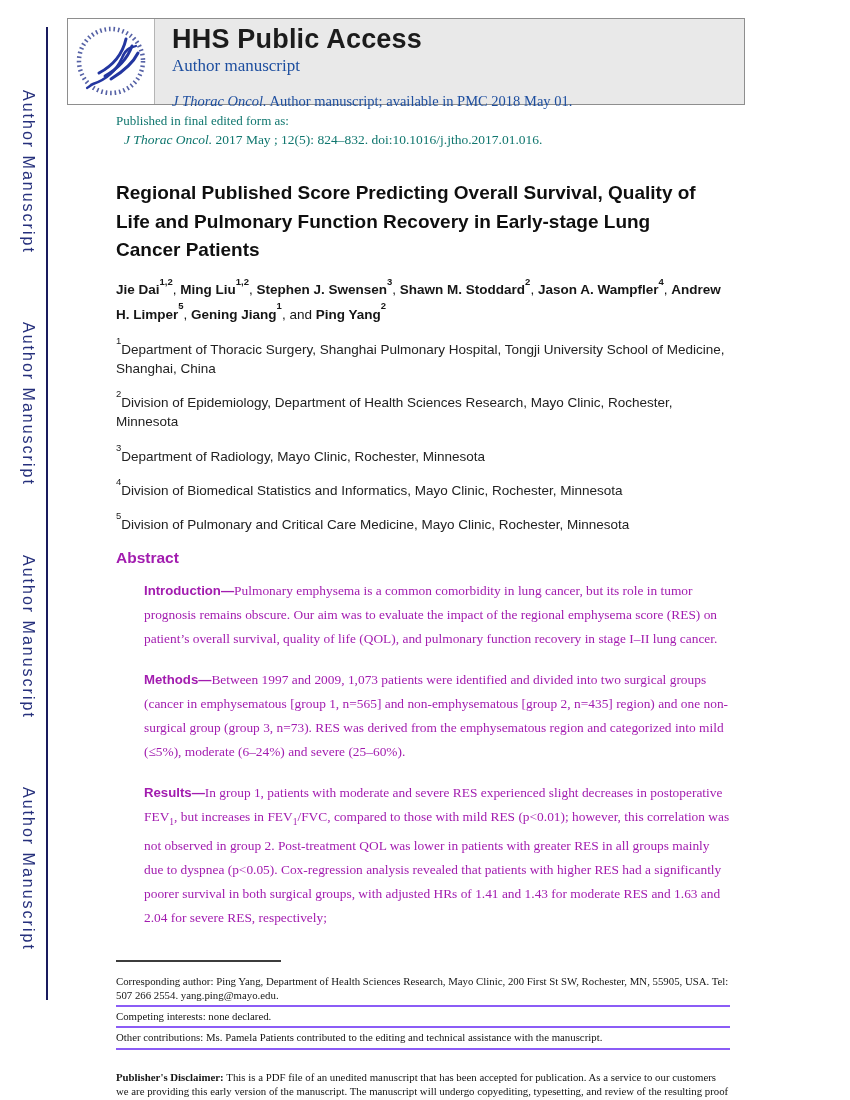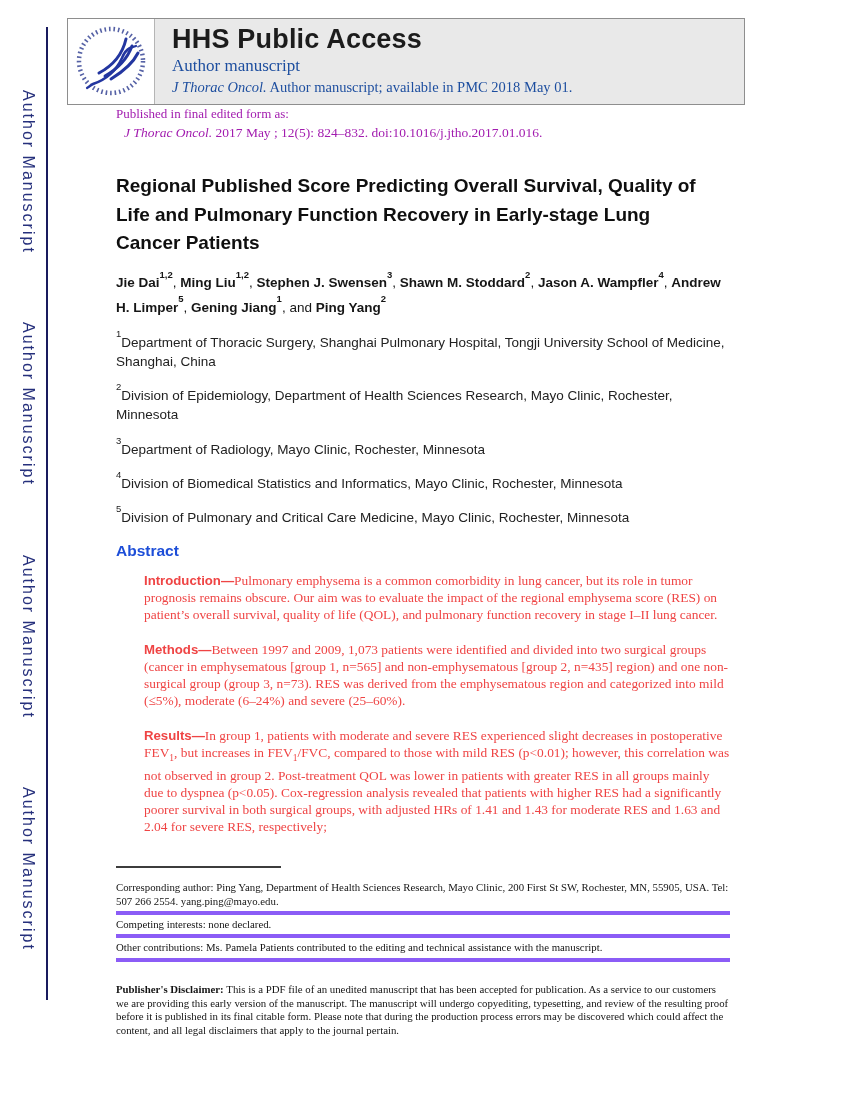--- a/index.html
+++ b/index.html
@@ -37,25 +37,25 @@
     display:flex; align-items:center; justify-content:center;
   }
   .banner-text { padding:5px 0 0 17px; }
   .banner-title {
     font-family:"Liberation Sans", sans-serif; font-weight:bold;
     font-size:27px; line-height:30px; color:#1c1c1c; letter-spacing:0.2px;
   }
   .banner-sub {
     font-size:17px; line-height:19px; color:#1d4e9f; margin-top:2px;
   }
-  .banner-cite { font-size:14.5px; line-height:17px; color:#1d4e9f; margin-top:4px; }
+  .banner-cite { font-size:14.5px; line-height:17px; color:#1d4e9f; margin-top:18px; }
   .banner-cite .jrnl { font-style:italic; }
 
   
-  .pubinfo { margin:0 0 0 49px; font-size:13px; line-height:17px; color:#a21caf; }
+  .pubinfo { margin:7px 0 0 49px; font-size:13px; line-height:17px; color:#0f766e; }
   .pubinfo .line2 { margin-left:8px; margin-top:2px; font-size:13.5px; }
   .pubinfo .jrnl { font-style:italic; }
 
   
   .article-title {
     margin:31px 0 0 49px; max-width:600px;
     font-family:"Liberation Sans", sans-serif; font-weight:bold;
     font-size:19px; line-height:28.5px; color:#0f0f0f;
   }
   .authors {
@@ -69,36 +69,36 @@
     margin:10px 0 0 49px; width:614px;
     font-family:"Liberation Sans", sans-serif;
     font-size:13.5px; line-height:19.5px; color:#222;
   }
   .affil sup { font-size:9.5px; position:relative; top:-4px; }
 
   
   .abstract-h {
     margin:15px 0 0 49px;
     font-family:"Liberation Sans", sans-serif; font-weight:bold;
-    font-size:15.5px; color:#1d4ed8;
+    font-size:15.5px; color:#a21caf;
   }
   .abs-p {
     margin:12.5px 0 0 77px; width:586px;
-    font-size:13.4px; line-height:17px; color:#ef4444;
+    font-size:13.4px; line-height:24px; color:#a21caf;
   }
   .abs-p .runin {
     font-family:"Liberation Sans", sans-serif; font-weight:bold; font-size:13.2px;
   }
   .abs-p sub { font-size:9.5px; }
 
   
   .footnotes { margin:25px 0 0 49px; width:614px; font-size:10.8px; line-height:13.8px; color:#141414; }
   .fn-rule { width:165px; height:2px; background:#3c3c3c; margin-bottom:11px; }
   .fn { padding:2.5px 0; }
-  .fn + .fn, .disclaimer { border-top:4px solid #8b5cf6; }
+  .fn + .fn, .disclaimer { border-top:2px solid #8b5cf6; }
   .disclaimer { padding-top:21px; margin-top:1px; }
   .disclaimer .dlabel { font-weight:bold; }
 </style>
 </head>
 <body>
 
 <div class="sidebar-line"></div>
 <span class="vlabel p1">Author Manuscript</span>
 <span class="vlabel p2">Author Manuscript</span>
 <span class="vlabel p3">Author Manuscript</span>

